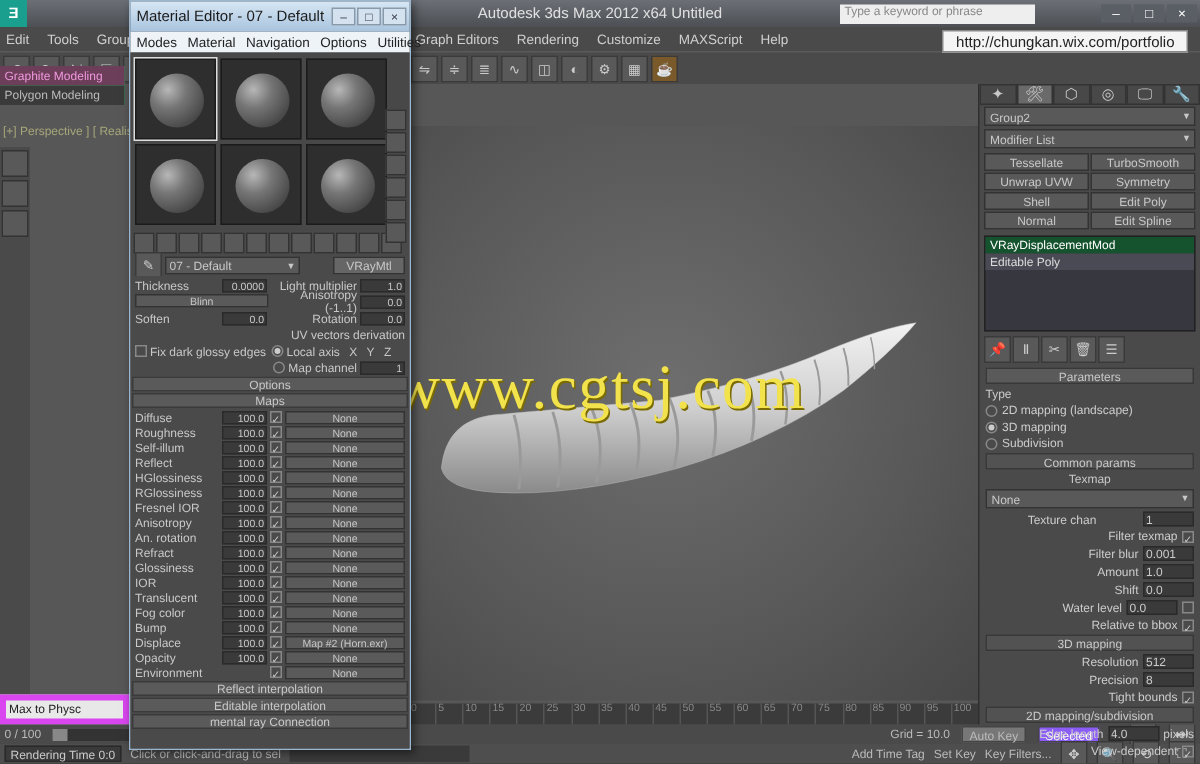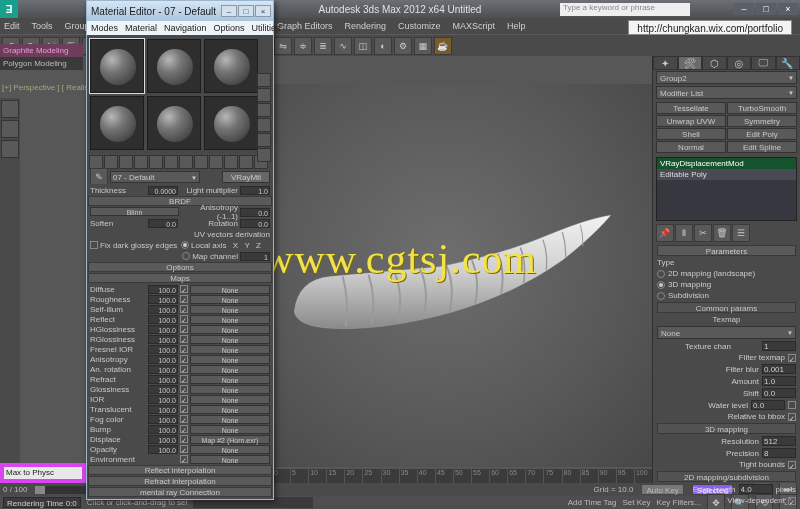--- a/index.html
+++ b/index.html
@@ -429,21 +429,20 @@
     </div>
 
     <div class="me-body">
       <div class="line">
         <span class="lbl">Thickness</span>
         <span class="num">0.0000</span>
         <span style="flex:1; text-align:right">Light multiplier</span>
         <span class="num">1.0</span>
       </div>
 
-      <div class="hdr">BRDF</div>
       <div class="row2c">
         <span class="stub">Blinn</span>
         <div class="line" style="padding:0">
             <span style="flex:1; text-align:right">Anisotropy (-1..1)</span>
             <span class="num">0.0</span>
           </div>
       </div>
       <div class="row2c">
         <div class="line" style="padding:0">
             <span class="lbl">Soften</span>
@@ -579,18 +578,18 @@
           </div>
           <div class="line">
             <span class="lbl">Environment</span>
             <span style="width:30px"></span>
             <span class="ck on"></span>
             <span class="mapbtn">None</span>
           </div>
         </div>
 
       <div class="hdr">Reflect interpolation</div>
-      <div class="hdr">Refract interpolation</div>
+      <div class="hdr">Editable interpolation</div>
       <div class="hdr">mental ray Connection</div>
     </div>
   </div>
 
 </div>
 
 </body></html>

